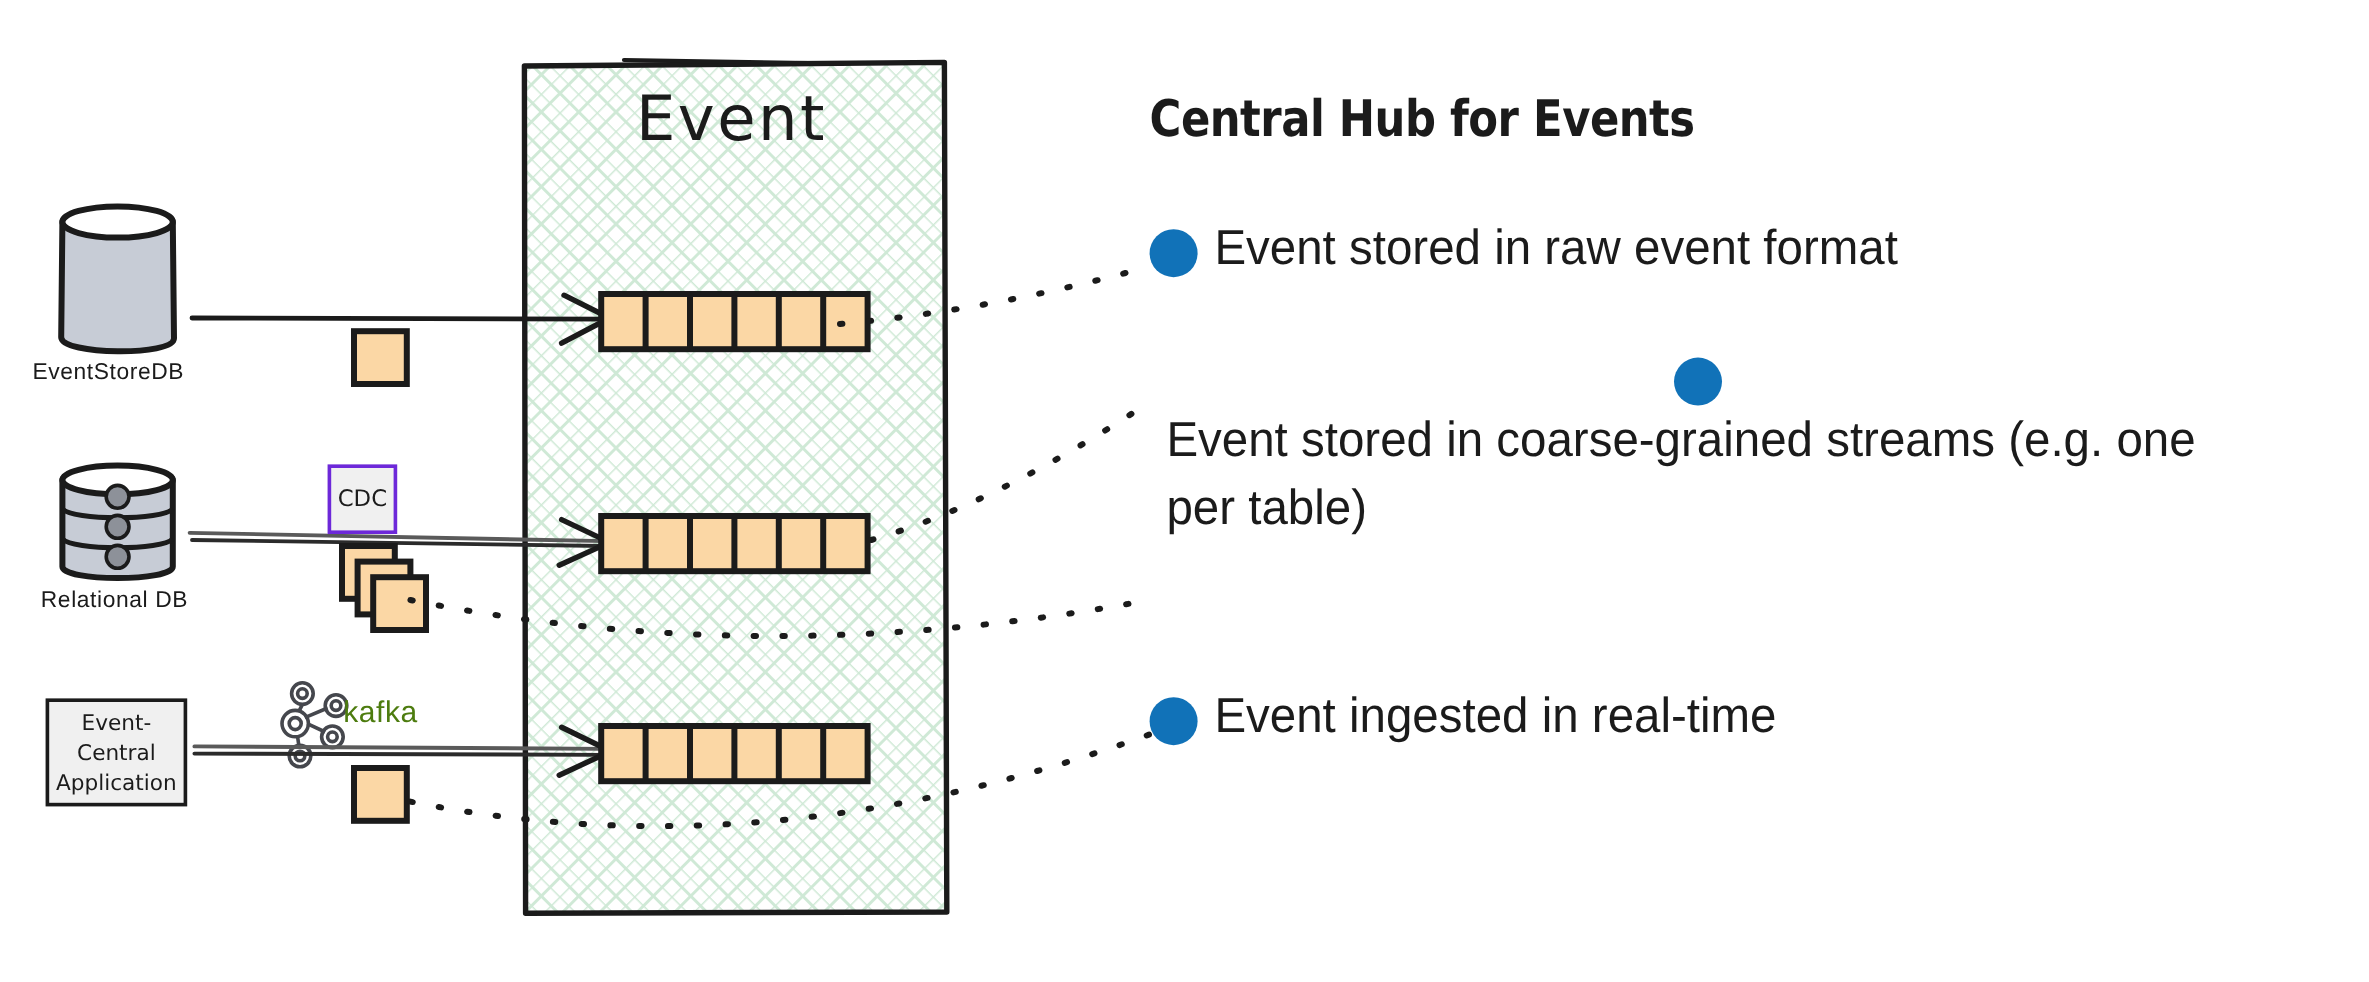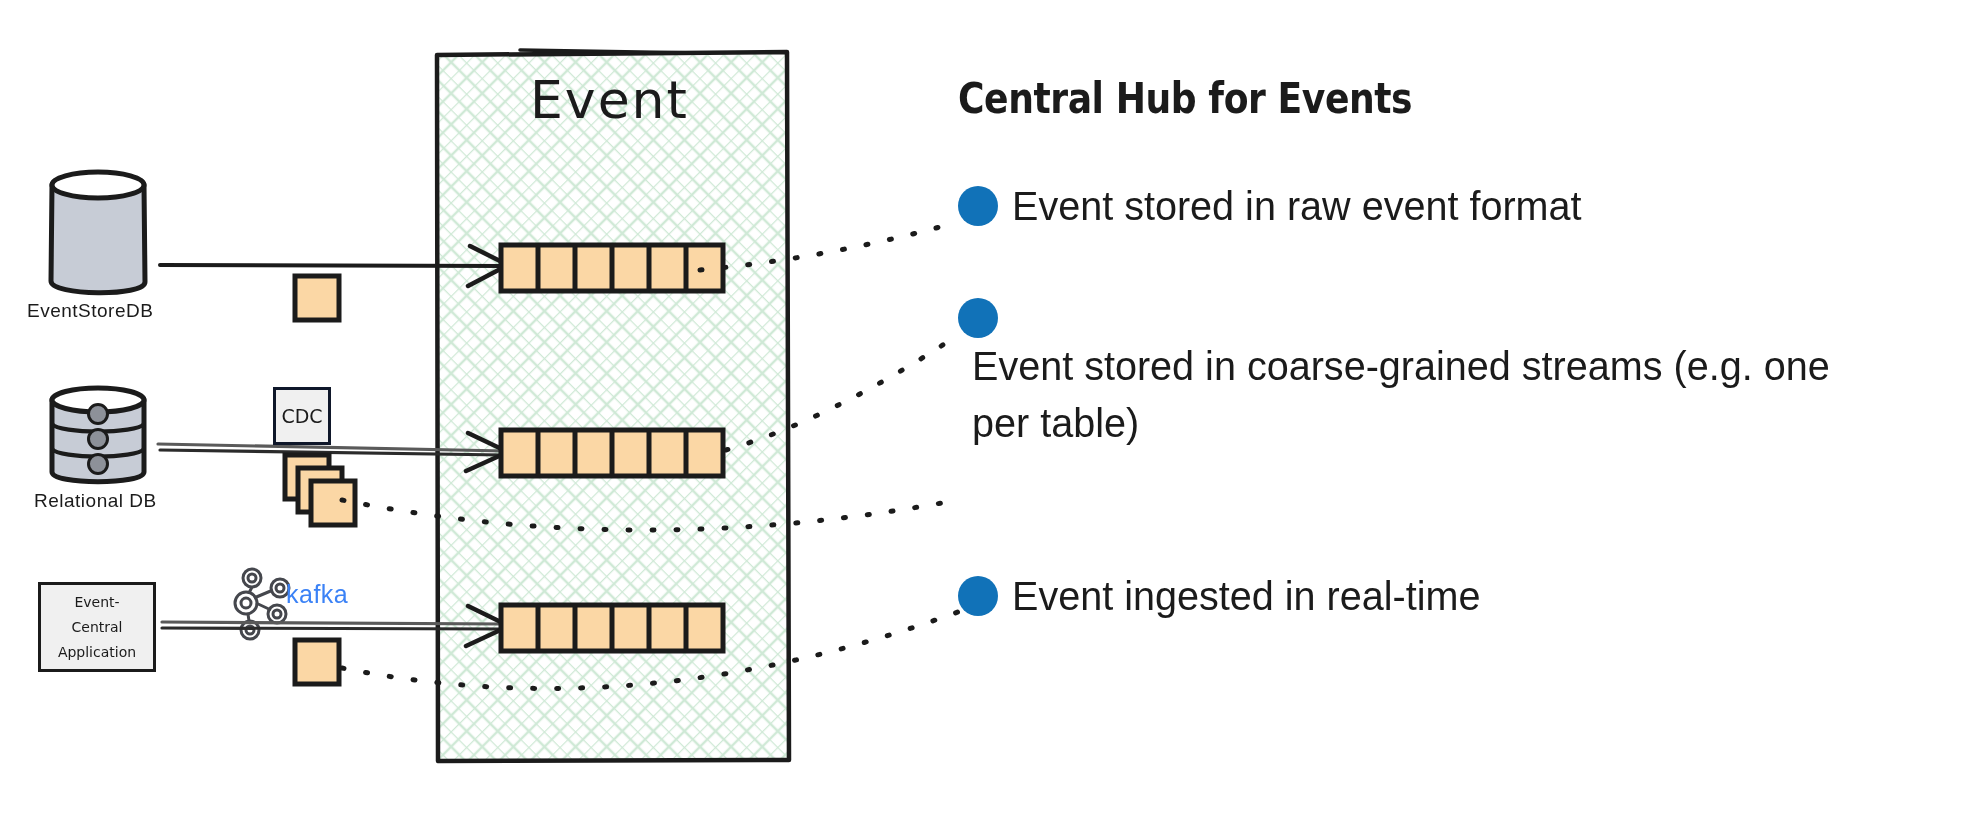--- a/index.html
+++ b/index.html
@@ -43,21 +43,21 @@
     letter-spacing: -0.5px;
     color: #1b1b1b;
     transform: scaleX(0.86);
     transform-origin: left center;
     white-space: nowrap;
   }
   .bullet-row {
     position: absolute;
     left: 0px;
     display: flex;
-    align-items: flex-start;
+    align-items: center;
   }
   .bullet-dot {
     width: 40px;
     height: 40px;
     border-radius: 50%;
     background: #1172b8;
     flex: 0 0 auto;
     margin-top: 8px;
   }
   .bullet-text {
@@ -83,51 +83,51 @@
     color: #1b1b1b;
     letter-spacing: 0.5px;
     white-space: nowrap;
   }
   .lbl-eventstoredb { left: 27px; top: 300px; }
   .lbl-relationaldb { left: 34px; top: 490px; }
   .lbl-kafka {
     left: 286px;
     top: 580px;
     font-size: 25px;
-    color: #3b82f6;
+    color: #4d7c0f;
     letter-spacing: 0.5px;
   }
 
   .app-box {
     position: absolute;
     left: 38px;
     top: 582px;
     width: 118px;
     height: 90px;
     background: #f0f0f0;
     border: 3px solid #1b1b1b;
     box-sizing: border-box;
     display: flex;
     flex-direction: column;
     align-items: center;
     justify-content: center;
     font-family: "DejaVu Sans", sans-serif;
-    font-size: 14px;
+    font-size: 18px;
     color: #1b1b1b;
     line-height: 25px;
     text-align: center;
   }
   .cdc-box {
     position: absolute;
     left: 273px;
     top: 387px;
     width: 58px;
     height: 58px;
     background: #f0f0f0;
-    border: 3px solid #0f172a;
+    border: 3px solid #6d28d9;
     box-sizing: border-box;
     display: flex;
     align-items: center;
     justify-content: center;
     font-family: "DejaVu Sans", sans-serif;
     font-size: 19px;
     color: #1b1b1b;
   }
 
   .store-title {

